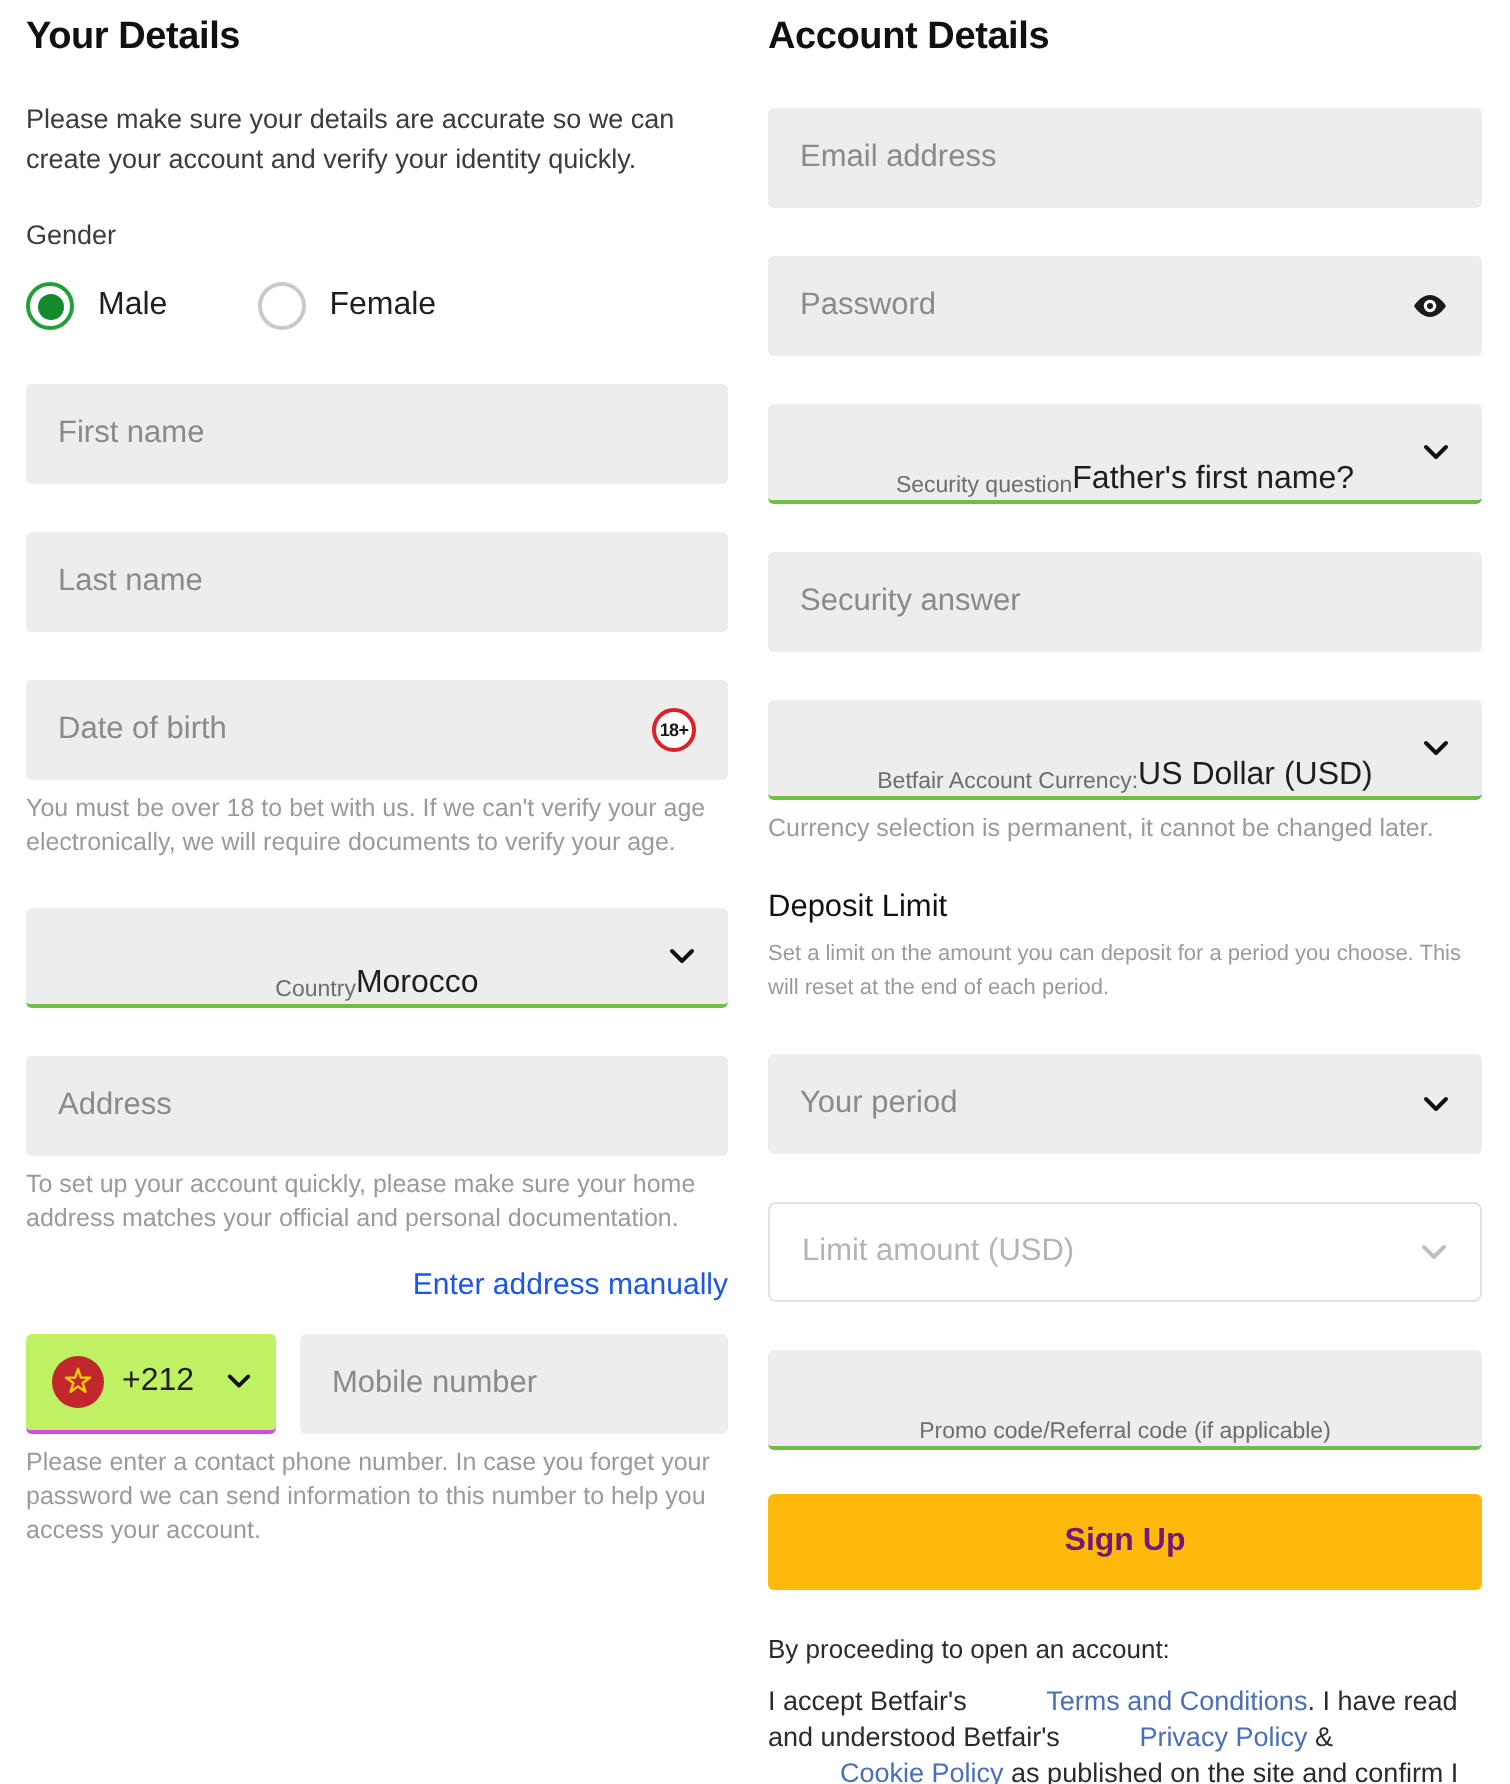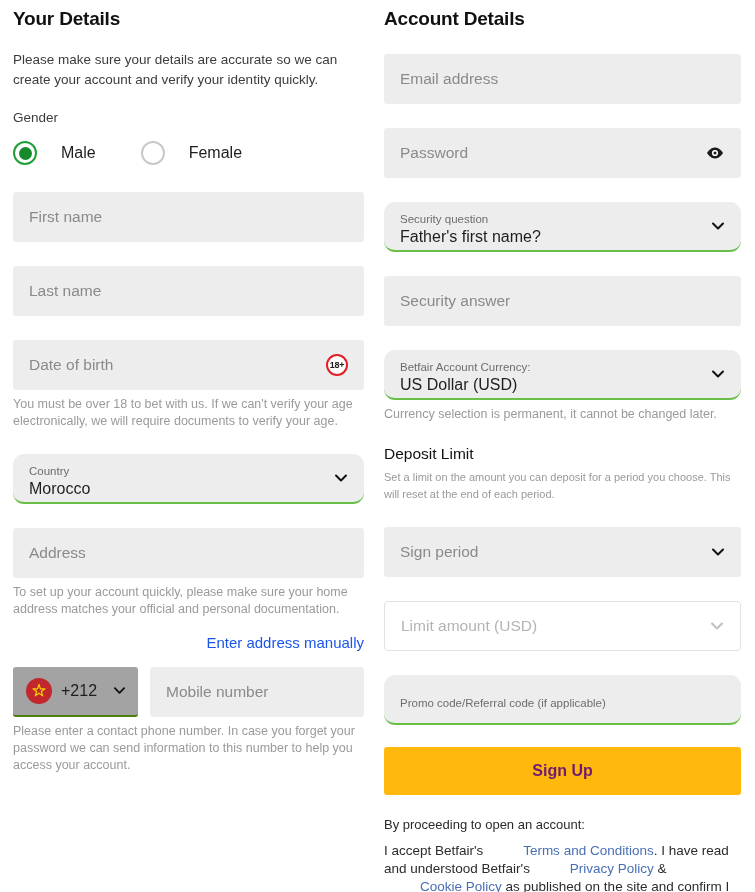--- a/index.html
+++ b/index.html
@@ -81,42 +81,40 @@
   }
   .radio-outer.checked .radio-dot {
     width: 13px;
     height: 13px;
     border-radius: 50%;
     background: #148a2c;
   }
   .radio-label {
     font-size: 16px;
     color: #1e1e1e;
-    margin-left: 24px;
+    margin-left: 12px;
   }
 
   
   .field {
     position: relative;
     margin-top: 24px;
     height: 50px;
     background: #ededed;
     border-radius: 3px;
     display: flex;
     align-items: center;
     padding: 0 16px;
     cursor: text;
   }
   .field.filled {
     border-bottom: 2px solid #6abf47;
-    align-items: flex-start;
+    align-items: flex-end;
     padding-top: 7px;
-    flex-direction: column;
     justify-content: center;
-    border-radius: 11px;
   }
   .field.select { cursor: pointer; }
   .field.disabled {
     background: #ffffff;
     border: 1px solid #e2e2e2;
     border-radius: 4px;
   }
   .placeholder {
     font-size: 15.5px;
     color: #8a8a8a;
@@ -193,23 +191,23 @@
   
   .phone-row {
     display: flex;
     margin-top: 16px;
     gap: 12px;
   }
   .phone-prefix {
     position: relative;
     width: 125px;
     height: 50px;
-    background: #a3a3a3;
+    background: #bef264;
     border-radius: 3px;
-    border-bottom: 2px solid #4d7c0f;
+    border-bottom: 2px solid #d946ef;
     display: flex;
     align-items: center;
     padding: 0 10px 0 13px;
     cursor: pointer;
     flex: none;
   }
   .flag {
     width: 26px;
     height: 26px;
     border-radius: 50%;
@@ -407,21 +405,21 @@
           </svg>
       </span>
     </div>
 
     <p class="helper">Currency selection is permanent, it cannot be changed later.</p>
 
     <div class="subhead">Deposit Limit</div>
     <p class="subhead-desc">Set a limit on the amount you can deposit for a period you choose. This will reset at the end of each period.</p>
 
     <div class="field select">
-      <span class="placeholder">Sign period</span>
+      <span class="placeholder">Your period</span>
       <span class="chevron">
         <svg width="14" height="14" viewBox="0 0 14 14">
             <path d="M2 4.5 L7 9.5 L12 4.5" fill="none" stroke="#111" stroke-width="2" stroke-linecap="round" stroke-linejoin="round"></path>
           </svg>
       </span>
     </div>
 
     <div class="field select disabled">
       <span class="placeholder dim">Limit amount (USD)</span>
       <span class="chevron">

